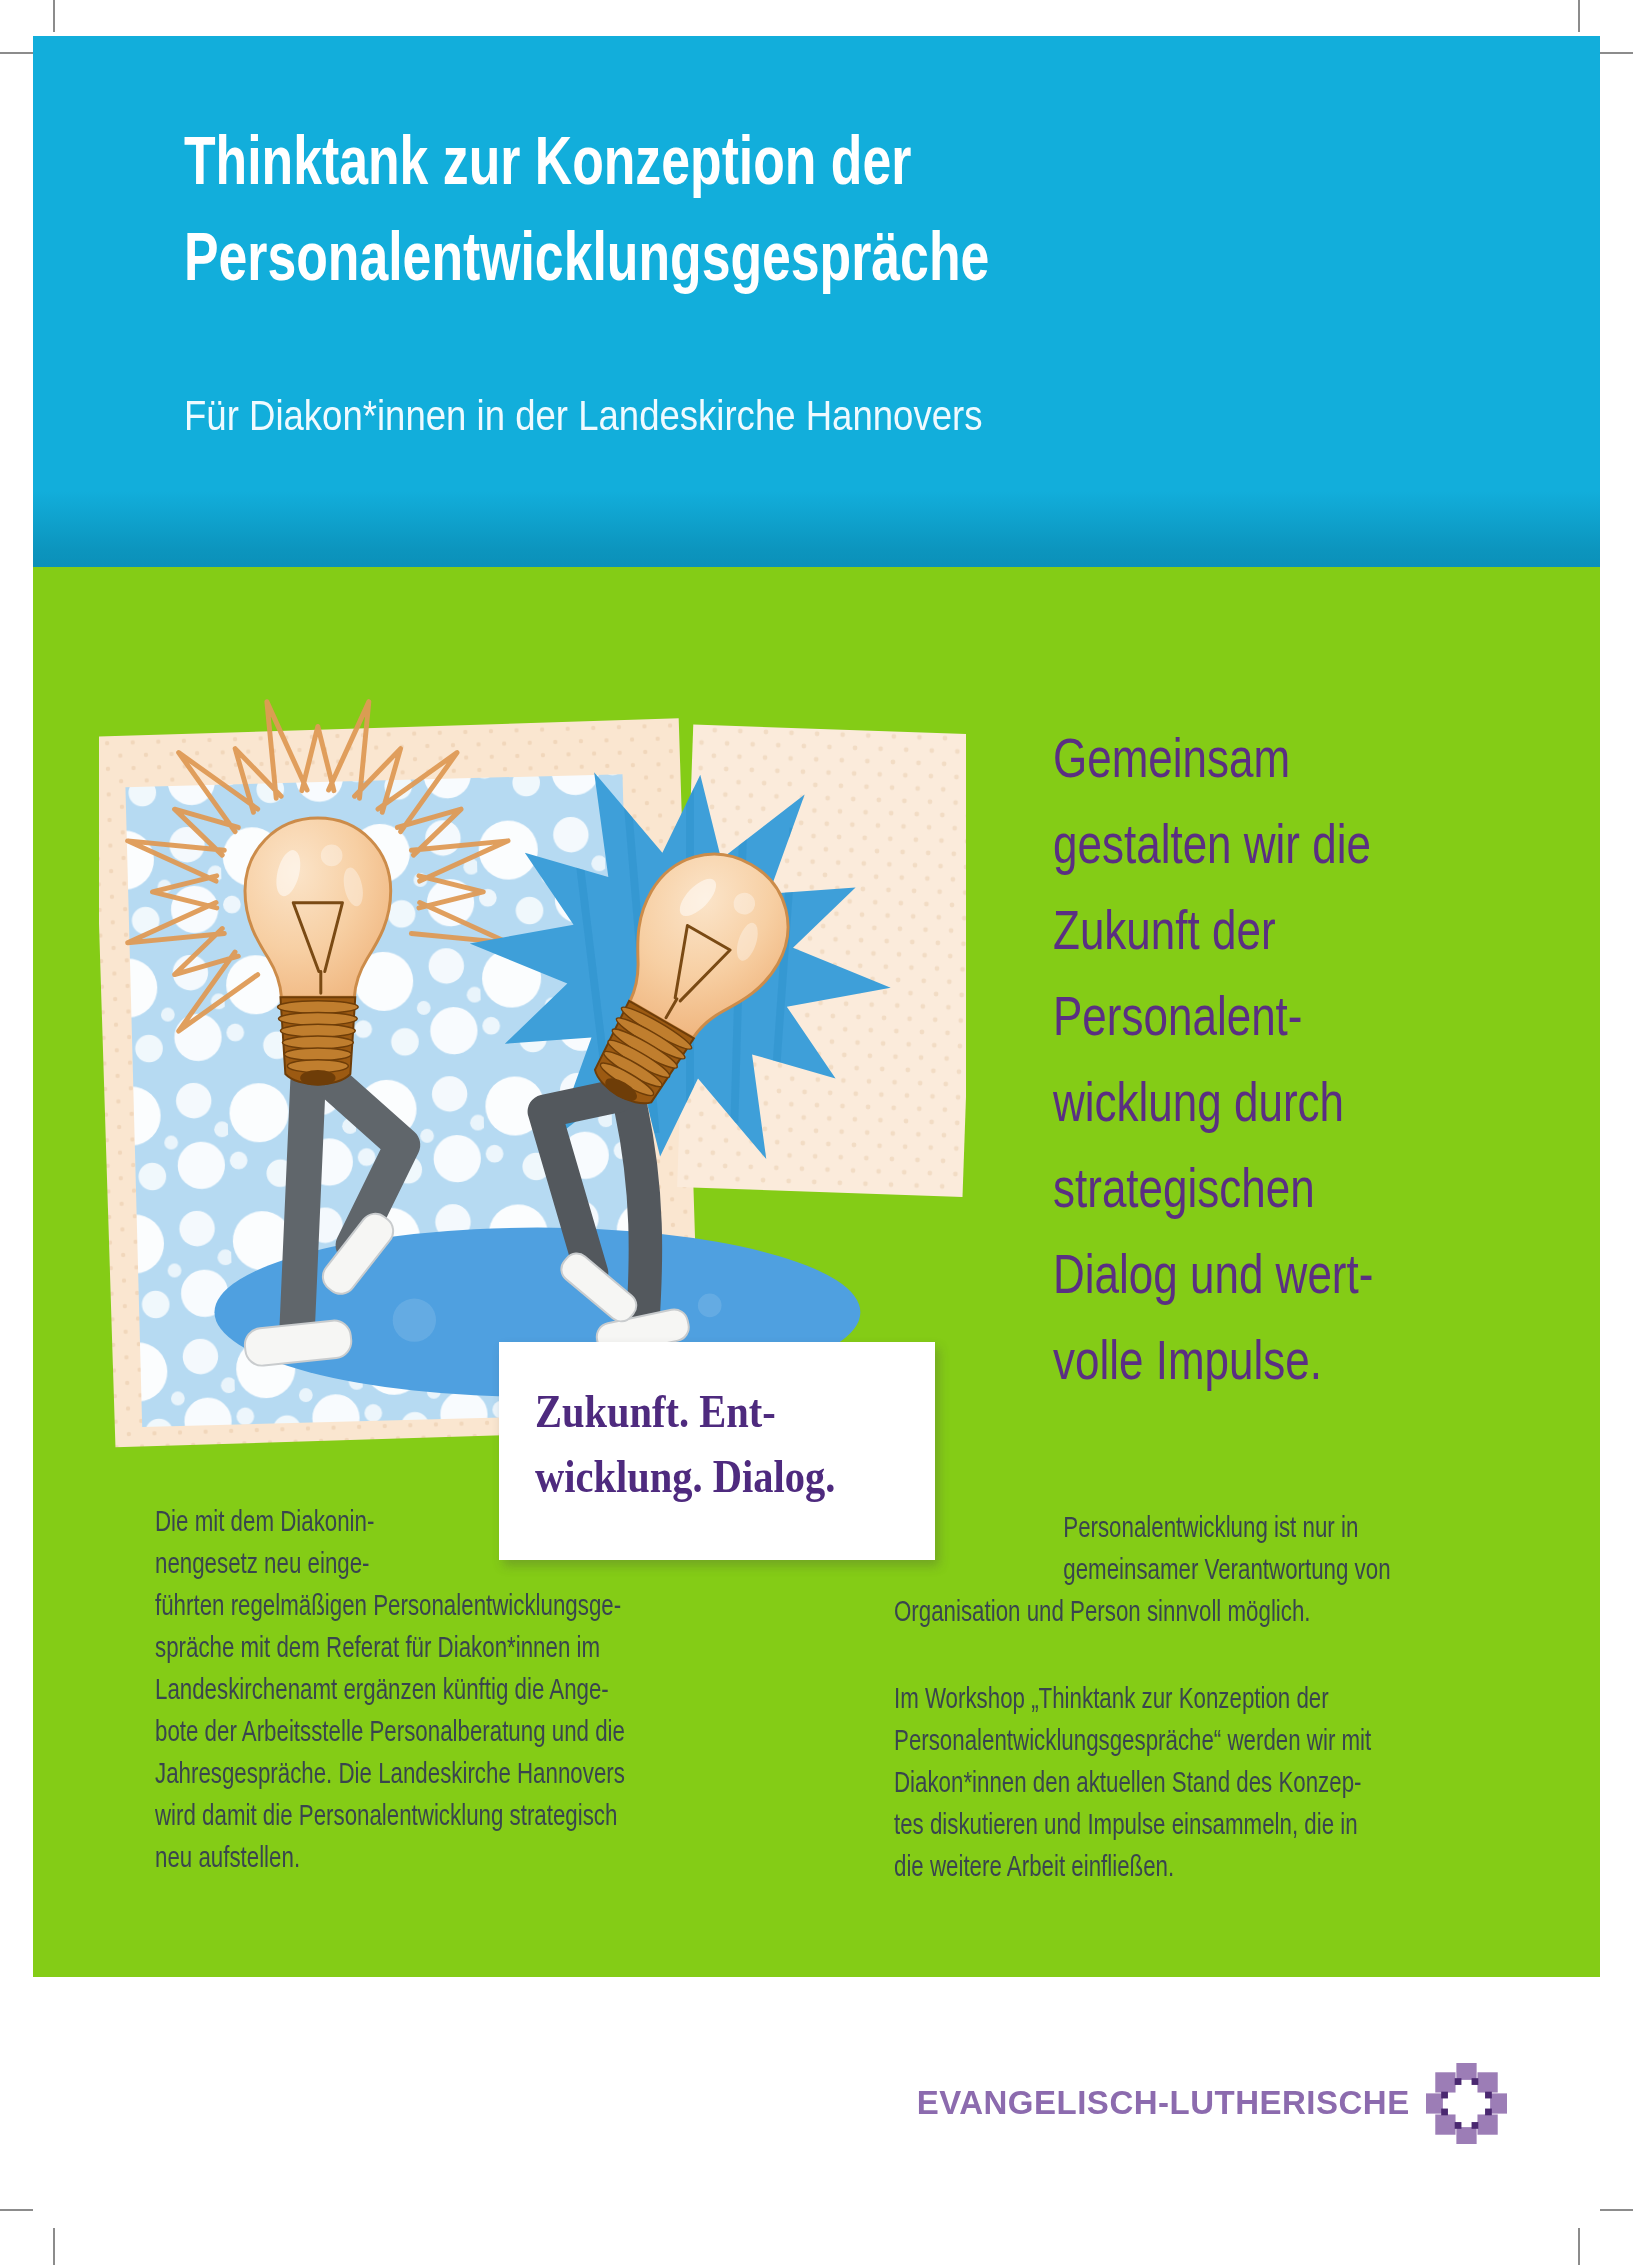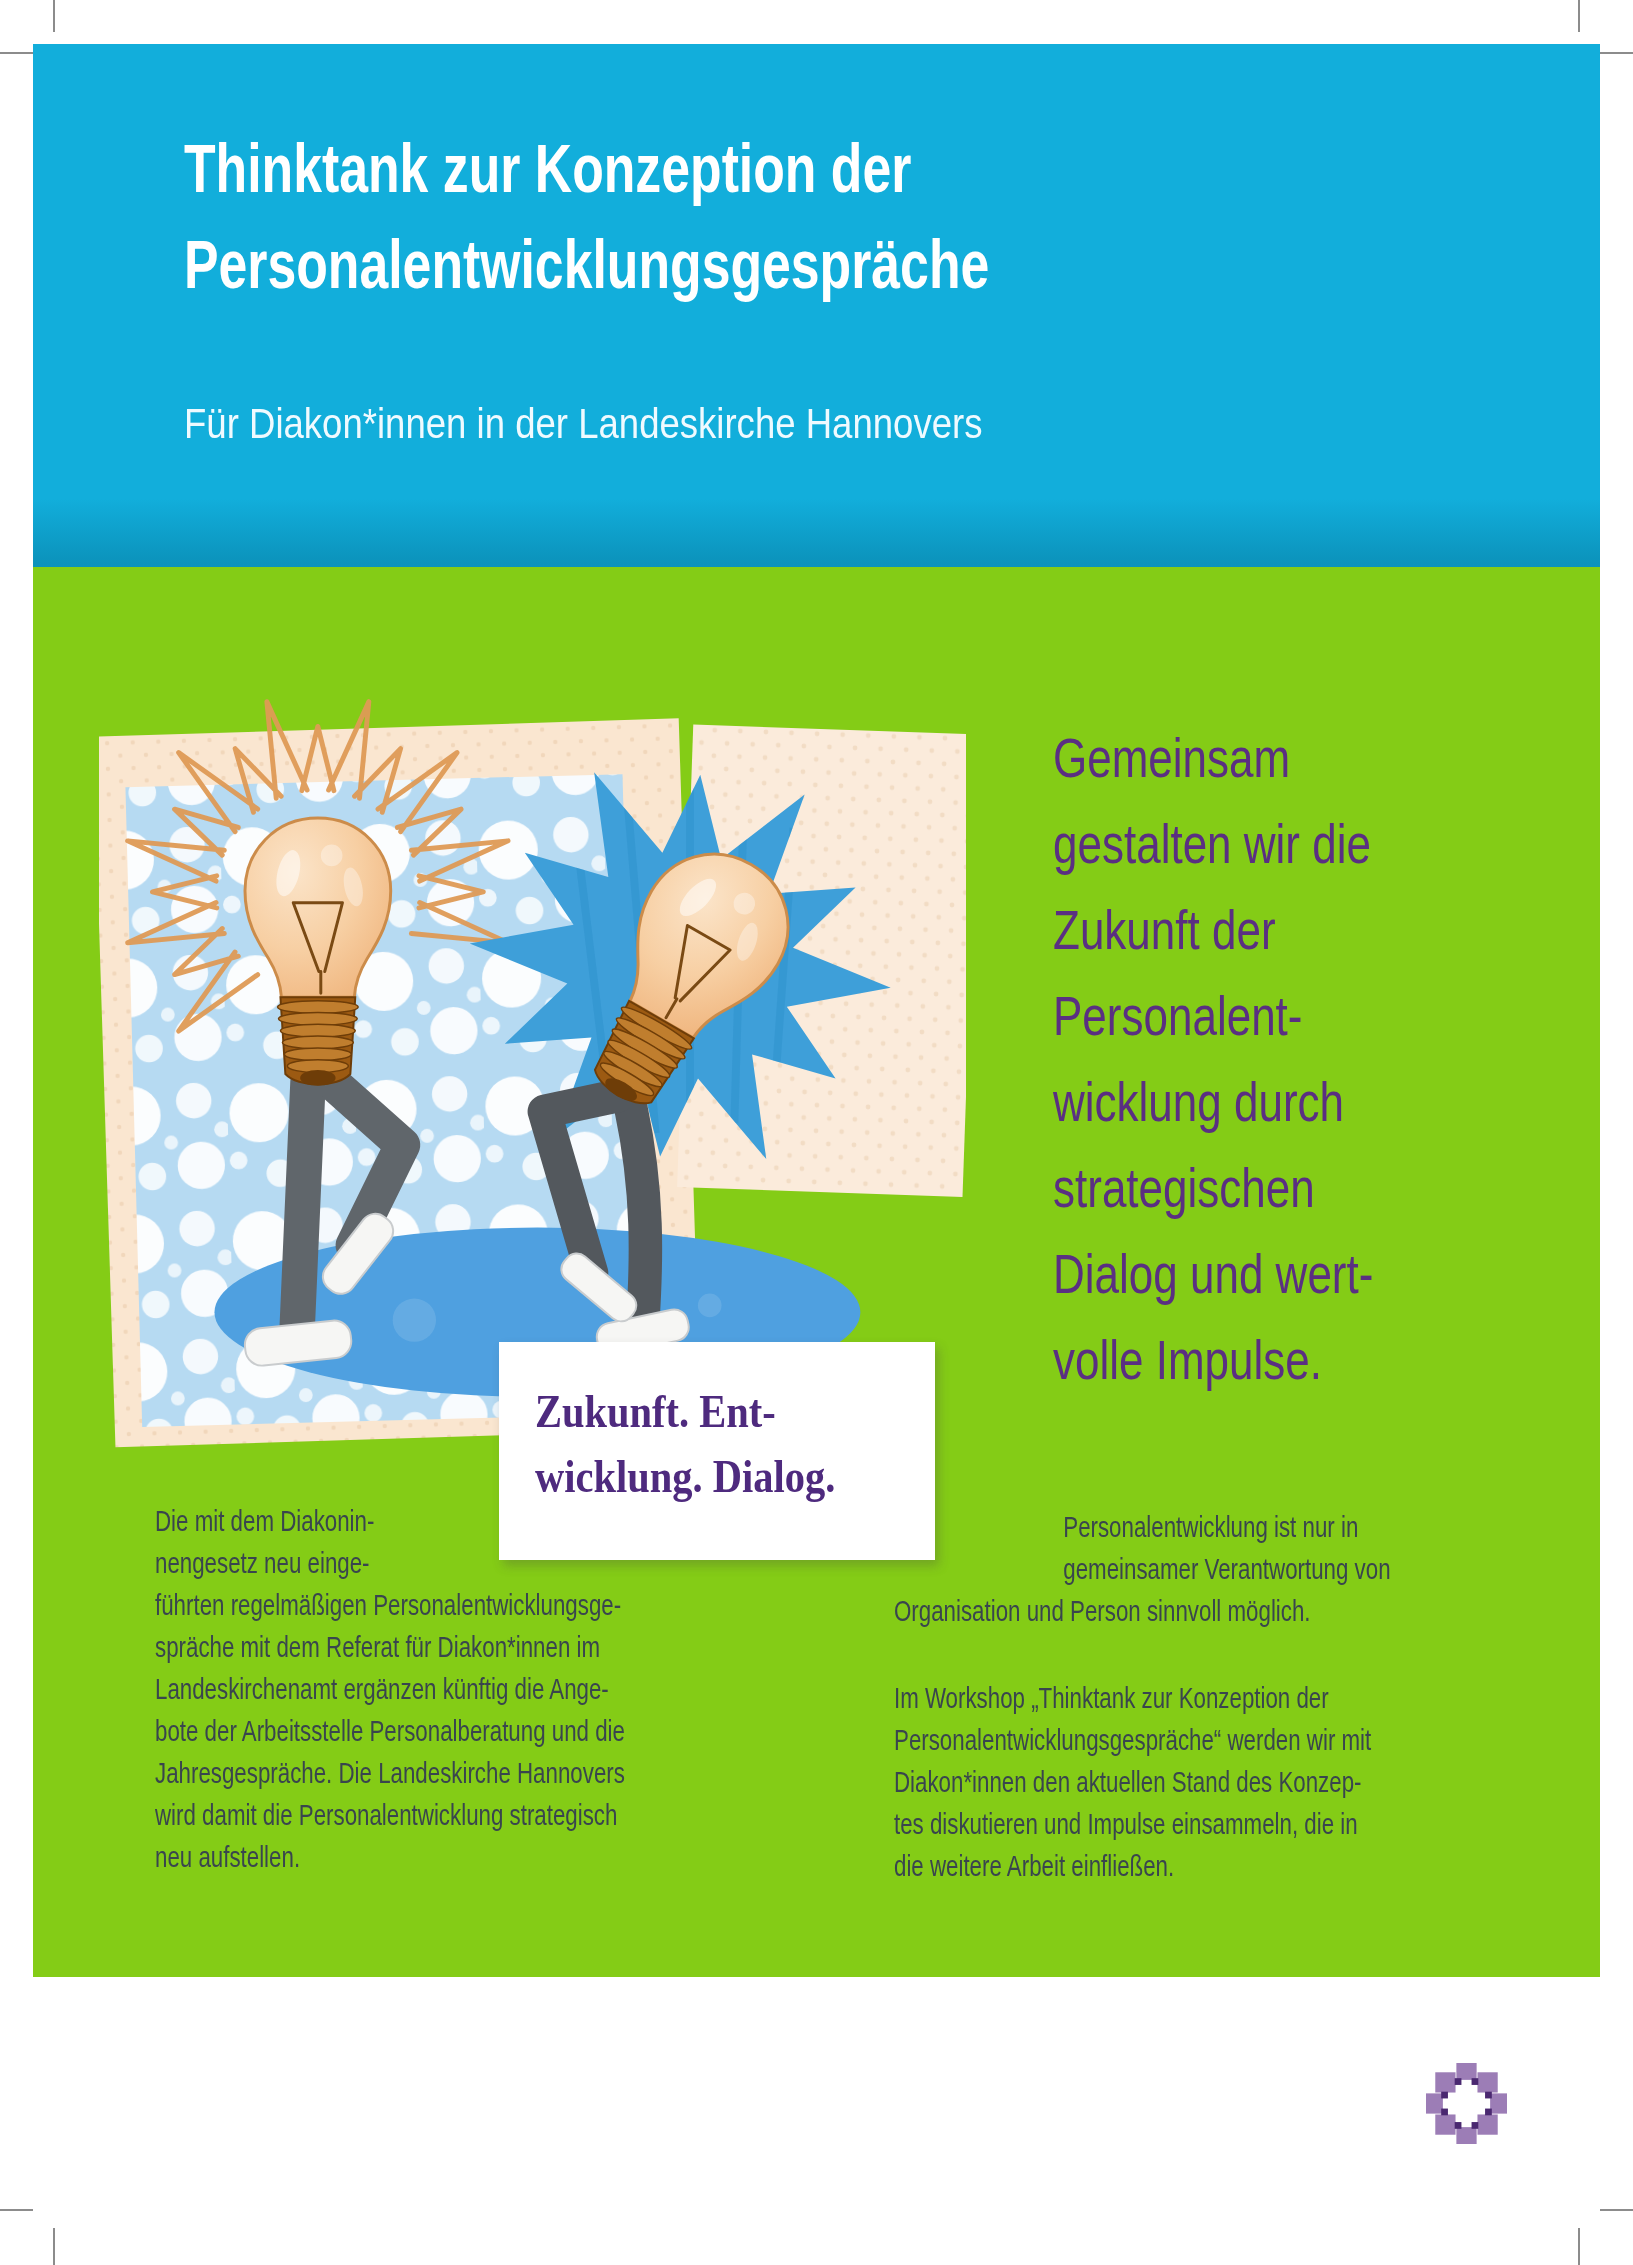--- a/index.html
+++ b/index.html
@@ -7,21 +7,21 @@
         font-family:"Liberation Sans",sans-serif;}
   .ln{white-space:nowrap;}
 
   
   .mark{position:absolute;background:#8c8c8c;}
 
   
   .trim{position:absolute;left:32.5px;top:31.5px;width:1567px;height:2180px;background:#ffffff;}
 
   
-  .header{position:absolute;left:0;top:12px;width:1567px;height:535px;
+  .header{position:absolute;left:0;top:4px;width:1567px;height:535px;
           background:linear-gradient(180deg,#12AEDB 0%,#12AEDB 85%,#0C95BE 96%,#0B8FB8 100%);}
   .title{position:absolute;left:151px;top:77px;color:#ffffff;font-weight:bold;
          font-size:69px;line-height:96px;letter-spacing:0;}
   .subtitle{position:absolute;left:151px;top:355px;color:#EFFAFF;font-size:43px;font-weight:400;}
 
   .cx75{transform:scaleX(.75);transform-origin:0 0;}
   .cx80{transform:scaleX(.80);transform-origin:0 0;}
   .cx85{transform:scaleX(.85);transform-origin:0 0;}
   .cx88{transform:scaleX(.88);transform-origin:0 0;}
   .cx78{transform:scaleX(.78);transform-origin:0 0;}
@@ -220,20 +220,21 @@
             <div class="ln">Diakon*innen den aktuellen Stand des Konzep-</div>
             <div class="ln">tes diskutieren und Impulse einsammeln, die in</div>
             <div class="ln">die weitere Arbeit einfließen.</div>
           </div>
       </div>
     </div>
 
     <div class="footer">
       <div class="logo">
         <div class="logotext">
+          <div class="logoline1">EVANGELISCH-LUTHERISCHE</div>
         </div>
         <svg width="81" height="87" viewBox="0 0 96 96">
           <g fill="#9C7DB6">
             <rect x="36" y="0" width="24" height="24"></rect>
             <rect x="36" y="72" width="24" height="24"></rect>
             <rect x="0" y="36" width="24" height="24"></rect>
             <rect x="72" y="36" width="24" height="24"></rect>
             <rect x="11" y="11" width="24" height="24"></rect>
             <rect x="61" y="11" width="24" height="24"></rect>
             <rect x="11" y="61" width="24" height="24"></rect>

